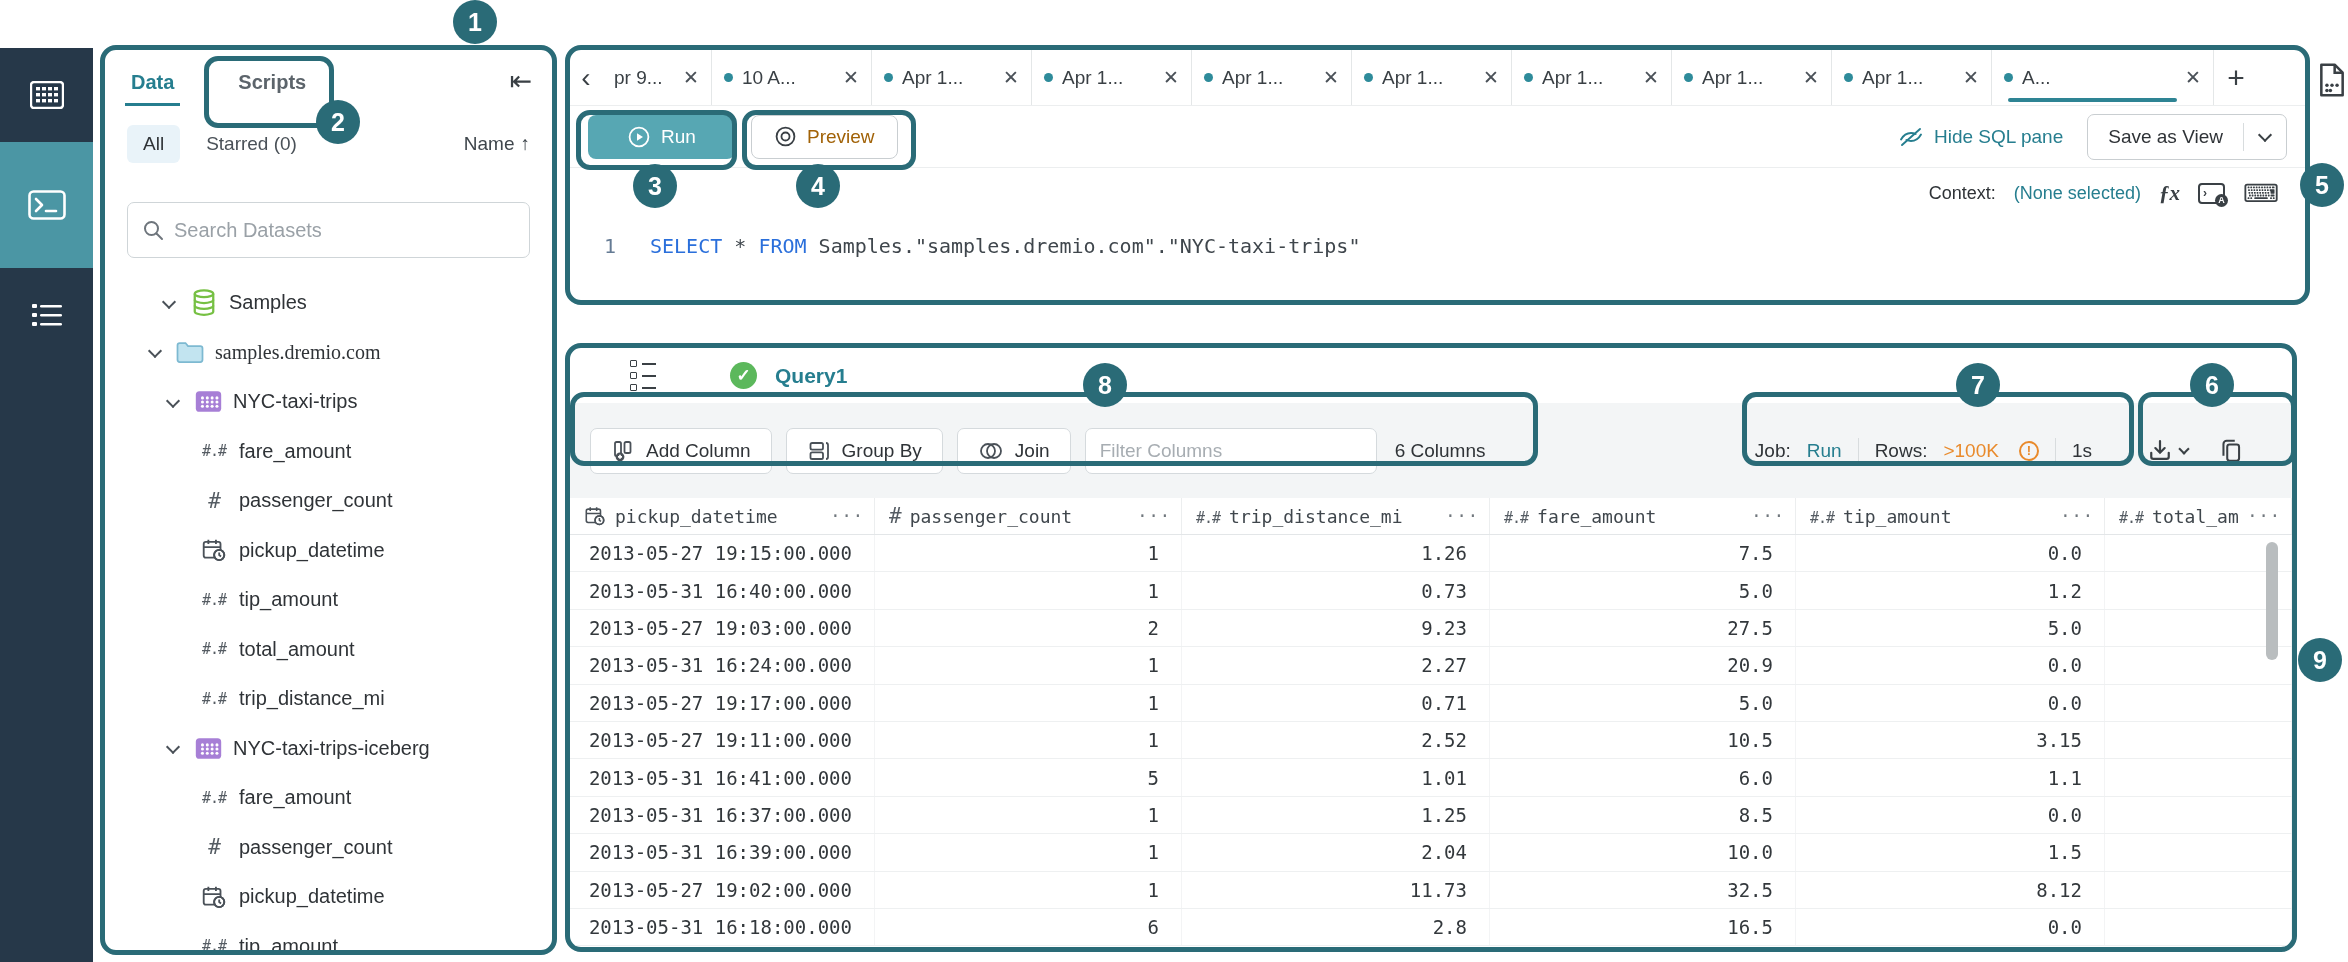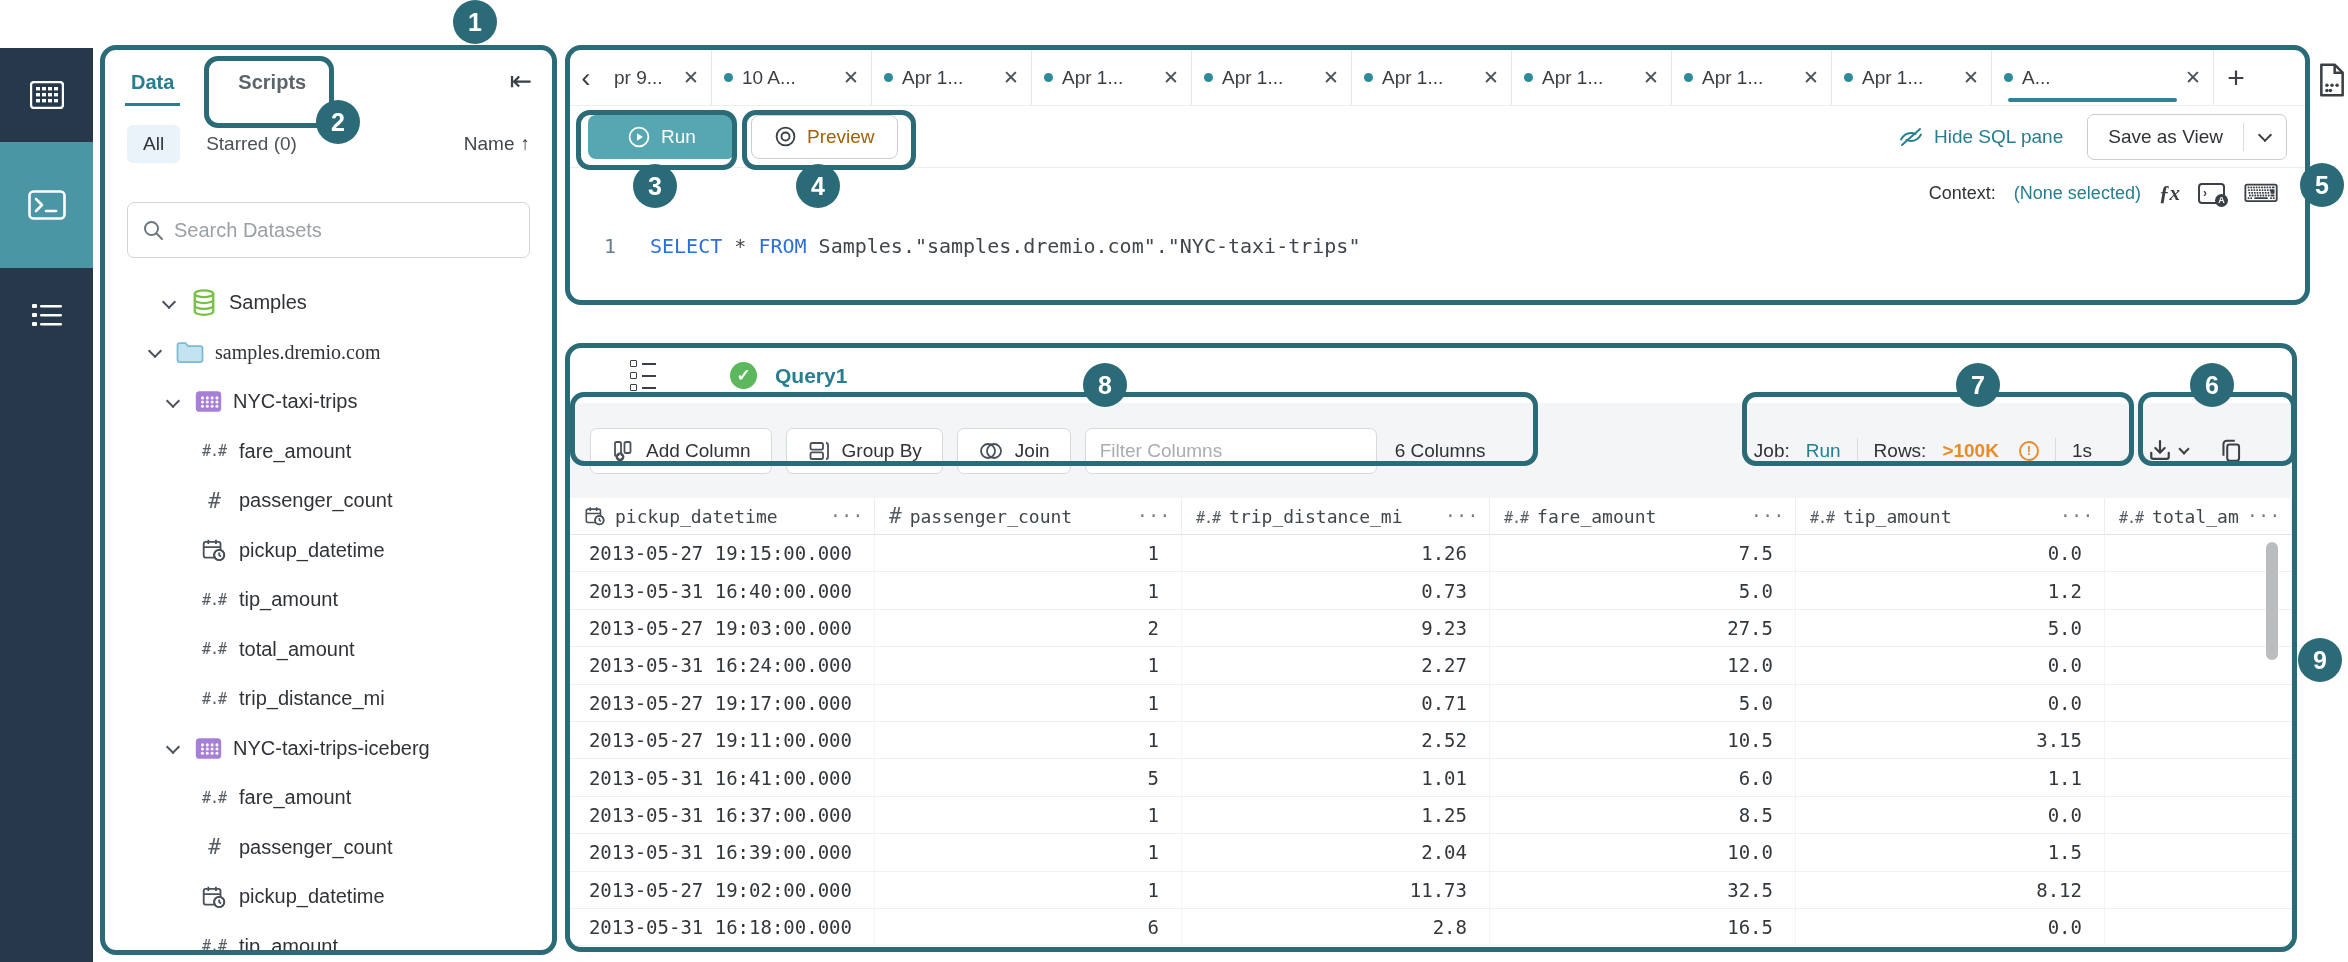--- a/index.html
+++ b/index.html
@@ -111,21 +111,21 @@
     display:flex;align-items:center;padding:0 20px;gap:14px}
   .wbtn{height:46px;background:#fff;border:1px solid var(--border);border-radius:7px;display:flex;
     align-items:center;gap:11px;padding:0 20px;font-size:19px;color:#2f3337;cursor:pointer;white-space:nowrap}
   .filter-box{height:46px;width:292px;background:#fff;border:1px solid var(--border);border-radius:7px;
     display:flex;align-items:center;padding:0 14px}
   .filter-box input{border:none;outline:none;width:100%;font-size:19px;font-family:"Liberation Sans",sans-serif;color:var(--txt)}
   .filter-box input::placeholder{color:#a7adb2}
   .col-count{font-size:19px;margin-left:4px;white-space:nowrap}
   .job-group{margin-left:auto;display:flex;align-items:center;gap:16px;font-size:19px;white-space:nowrap}
   .vsep{width:1px;height:26px;background:#d8dcde}
-  .job-run{color:var(--teal)} .rows-val{color:var(--orange);font-weight:bold}
+  .job-run{color:var(--teal)} .rows-val{color:var(--orange);font-weight:normal}
   .warn-ic{width:20px;height:20px;border:2px solid var(--orange);border-radius:50%;color:var(--orange);
     font-size:13px;font-weight:bold;display:flex;align-items:center;justify-content:center;margin-left:4px}
   .dl-group{display:flex;align-items:center;gap:30px;margin:0 28px 0 40px}
   .dl-wrap{display:flex;align-items:center;gap:6px;cursor:pointer}
   .chev-sm{width:8px;height:8px;border-right:2px solid #3a4045;border-bottom:2px solid #3a4045;transform:rotate(45deg);margin-top:-3px}
 
   .thead{position:absolute;left:0;top:150px;right:0;height:37px;display:flex;border-bottom:1px solid #e3e6e8;background:#fff}
   .hcell{flex:none;display:flex;align-items:center;gap:9px;padding:0 10px 0 14px;border-right:1px solid var(--hairline);
     font-family:"DejaVu Sans Mono",monospace;font-size:18px;color:#3f464c;overflow:hidden;white-space:nowrap}
   .hname{overflow:hidden;text-overflow:clip}
@@ -618,21 +618,21 @@
         <div class="tcell" style="width: 307px;">2</div>
         <div class="tcell" style="width: 308px;">9.23</div>
         <div class="tcell" style="width: 306px;">27.5</div>
         <div class="tcell" style="width: 309px;">5.0</div>
         <div class="tcell" style="width: 187px;"></div>
       </div>
       <div class="trow">
         <div class="tcell" style="width: 305px;">2013-05-31 16:24:00.000</div>
         <div class="tcell" style="width: 307px;">1</div>
         <div class="tcell" style="width: 308px;">2.27</div>
-        <div class="tcell" style="width: 306px;">12.0</div>
+        <div class="tcell" style="width: 306px;">20.9</div>
         <div class="tcell" style="width: 309px;">0.0</div>
         <div class="tcell" style="width: 187px;"></div>
       </div>
       <div class="trow">
         <div class="tcell" style="width: 305px;">2013-05-27 19:17:00.000</div>
         <div class="tcell" style="width: 307px;">1</div>
         <div class="tcell" style="width: 308px;">0.71</div>
         <div class="tcell" style="width: 306px;">5.0</div>
         <div class="tcell" style="width: 309px;">0.0</div>
         <div class="tcell" style="width: 187px;"></div>

